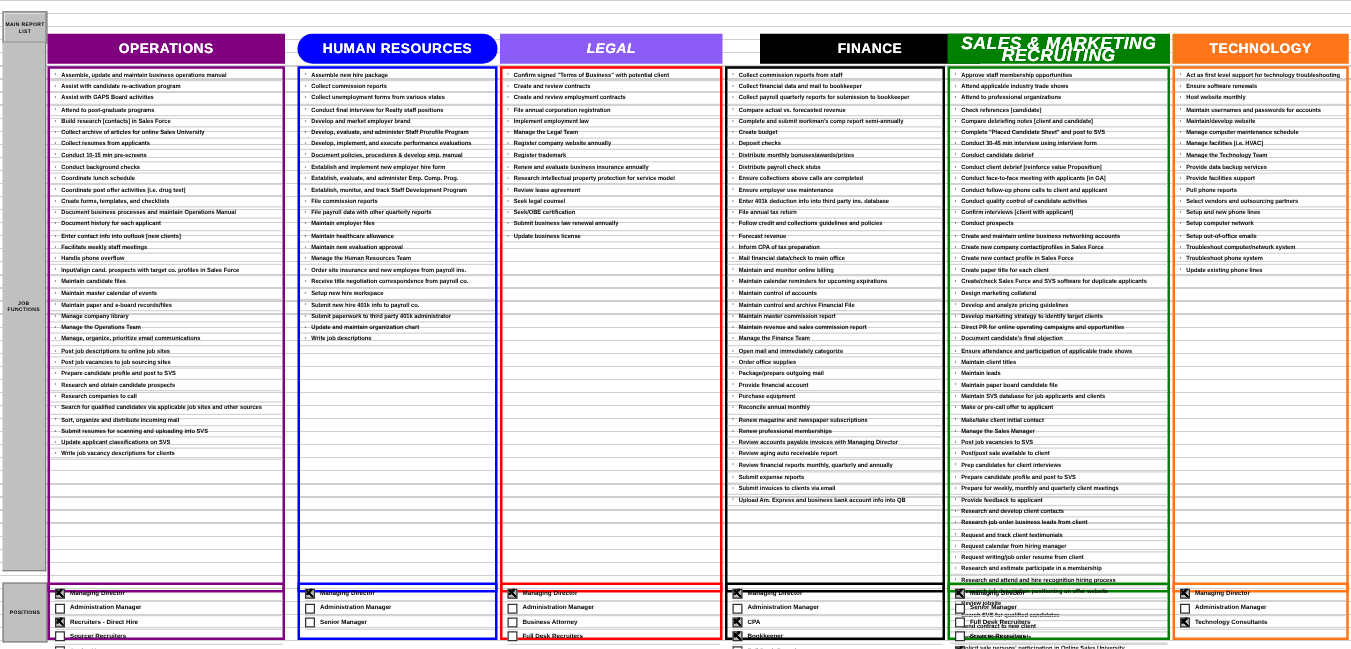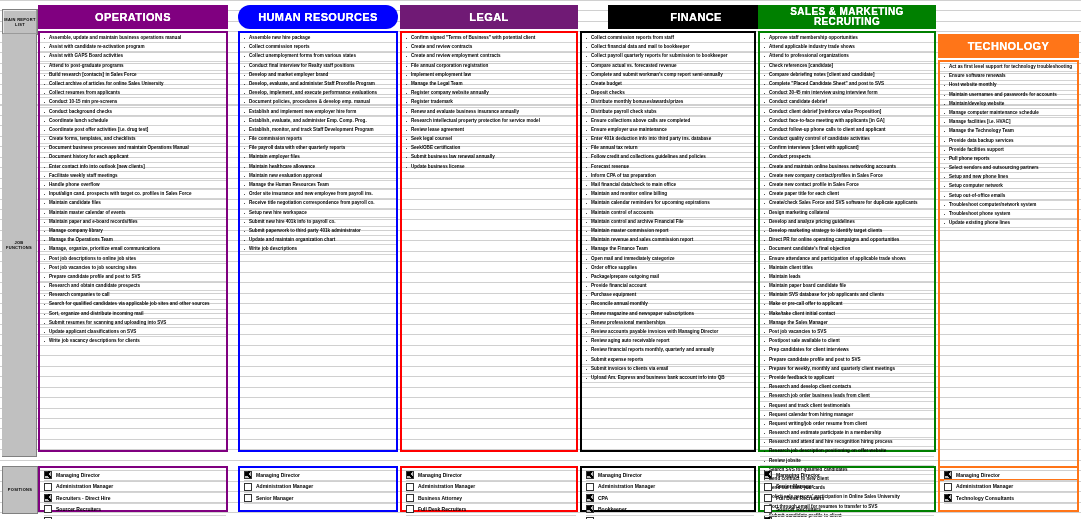--- a/index.html
+++ b/index.html
@@ -34,27 +34,27 @@
     font-size:4px;line-height:5.5px;font-weight:bold;color:#000;letter-spacing:.3px;
   }
   .side-label-bottom{
     position:absolute;left:2px;top:466px;width:34px;height:46px;
     background:#c0c0c0;border:1px solid #808080;
     display:flex;align-items:center;justify-content:center;text-align:center;
     font-size:4px;line-height:5.5px;font-weight:bold;color:#000;letter-spacing:.3px;
   }
 
   
-  .col{position:absolute;top:5px;}
+  .col{position:absolute;top:27px;}
   .dept-head{
     height:24px;display:flex;align-items:center;justify-content:center;
     color:#ffffff;font-weight:bold;font-size:11px;letter-spacing:.4px;
     text-align:center;line-height:11px;text-shadow:0 0 0 #fff;
   }
-  .dept-head.two{font-size:10px;line-height:10.5px;}
+  .dept-head.two{font-size:14px;line-height:10.5px;font-style:italic;}
 
   .task-box{
     position:absolute;left:0;top:26px;
     border-style:solid;border-width:2px;
     background:transparent;
     box-sizing:border-box;
   }
   .task-list{
     position:absolute;left:0;top:28px;
     box-sizing:border-box;padding:1px 0 0 0;
@@ -386,21 +386,21 @@
         <div class="role">
           <span class="cb"></span>
           <span>Administration Manager</span>
         </div>
         <div class="role">
           <span class="cb"></span>
           <span>Senior Manager</span>
         </div>
       </div>
       <div class="col" style="left: 400px; width: 178px;">
-        <div class="dept-head" style="background: #701a75;">
+        <div class="dept-head" style="background: #8b5cf6; font-style: italic;">
           <span>LEGAL</span>
         </div>
         <div class="task-box" style="width: 178px; height: 421px; border-color: rgb(255, 0, 0);"></div>
         <div class="task-list" style="width: 174px; left: 2px;">
           <div class="task">
             <span class="bullet">·</span>
             <span class="ttxt">Confirm signed "Terms of Business" with potential client</span>
           </div>
           <div class="task">
             <span class="bullet">·</span>
@@ -895,21 +895,21 @@
         </div>
         <div class="role">
           <span class="cb"></span>
           <span>Sourcer Recruiters</span>
         </div>
         <div class="role">
           <span class="cb on"></span>
           <span>Recruiters - Direct Hire</span>
         </div>
       </div>
-      <div class="col" style="left: 938px; width: 141px; margin-top: 29px;">
+      <div class="col" style="left: 938px; width: 141px;">
         <div class="dept-head" style="background: rgb(255, 117, 24);">
           <span>TECHNOLOGY</span>
         </div>
         <div class="task-box" style="width: 141px; height: 421px; border-color: rgb(255, 117, 24);"></div>
         <div class="task-list" style="width: 137px; left: 2px;">
           <div class="task">
             <span class="bullet">·</span>
             <span class="ttxt">Act as first level support for technology troubleshooting</span>
           </div>
           <div class="task">

